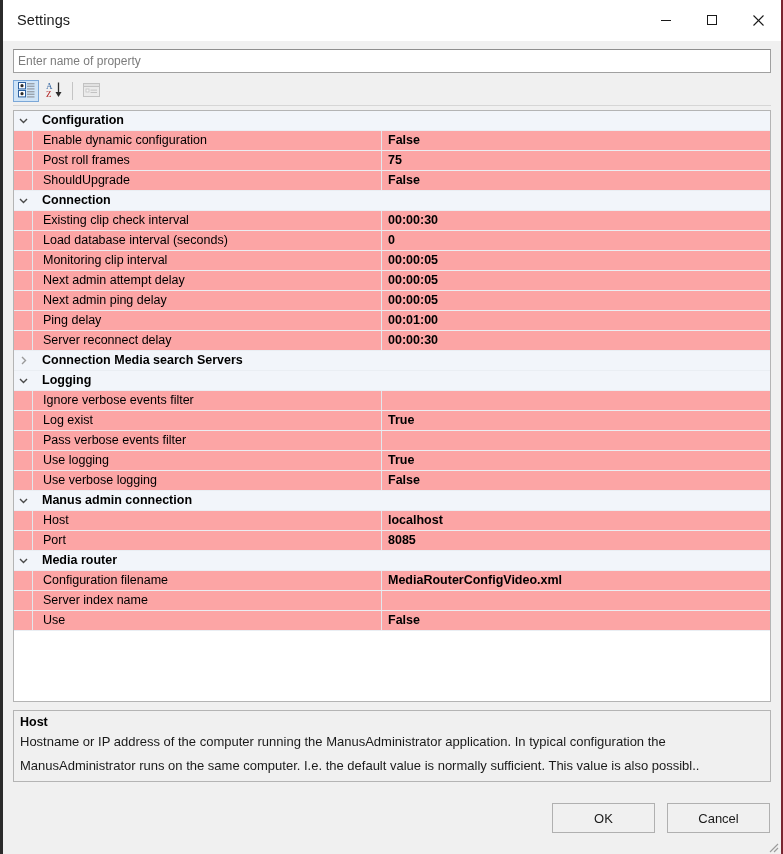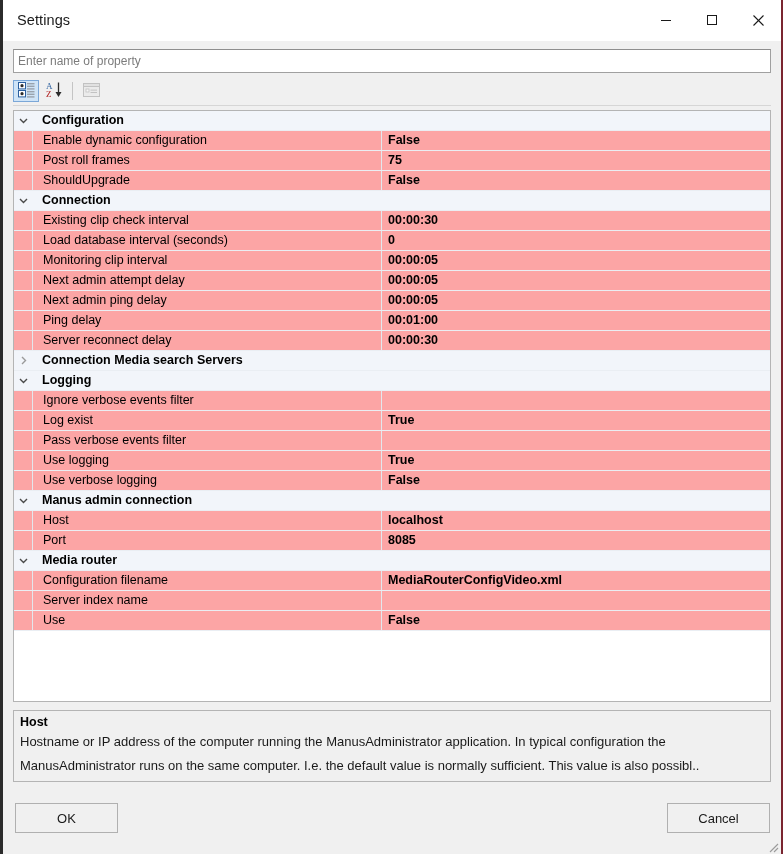--- a/index.html
+++ b/index.html
@@ -211,23 +211,24 @@
     font-size: 13px;
     line-height: 24px;
     color: #1a1a1a;
   }
 
   
   #footer {
     flex: 1;
     display: flex;
     align-items: center;
-    justify-content: space-between;
+    justify-content: flex-end;
     padding-right: 11px;
     position: relative;
+    padding-left: 29px;
   }
   .dlgbtn {
     width: 103px;
     height: 30px;
     margin-left: 12px;
     background: #f0f0f0;
     border: 1px solid #b0b0b0;
     font-family: "Liberation Sans", sans-serif;
     font-size: 13px;
     color: #1a1a1a;

